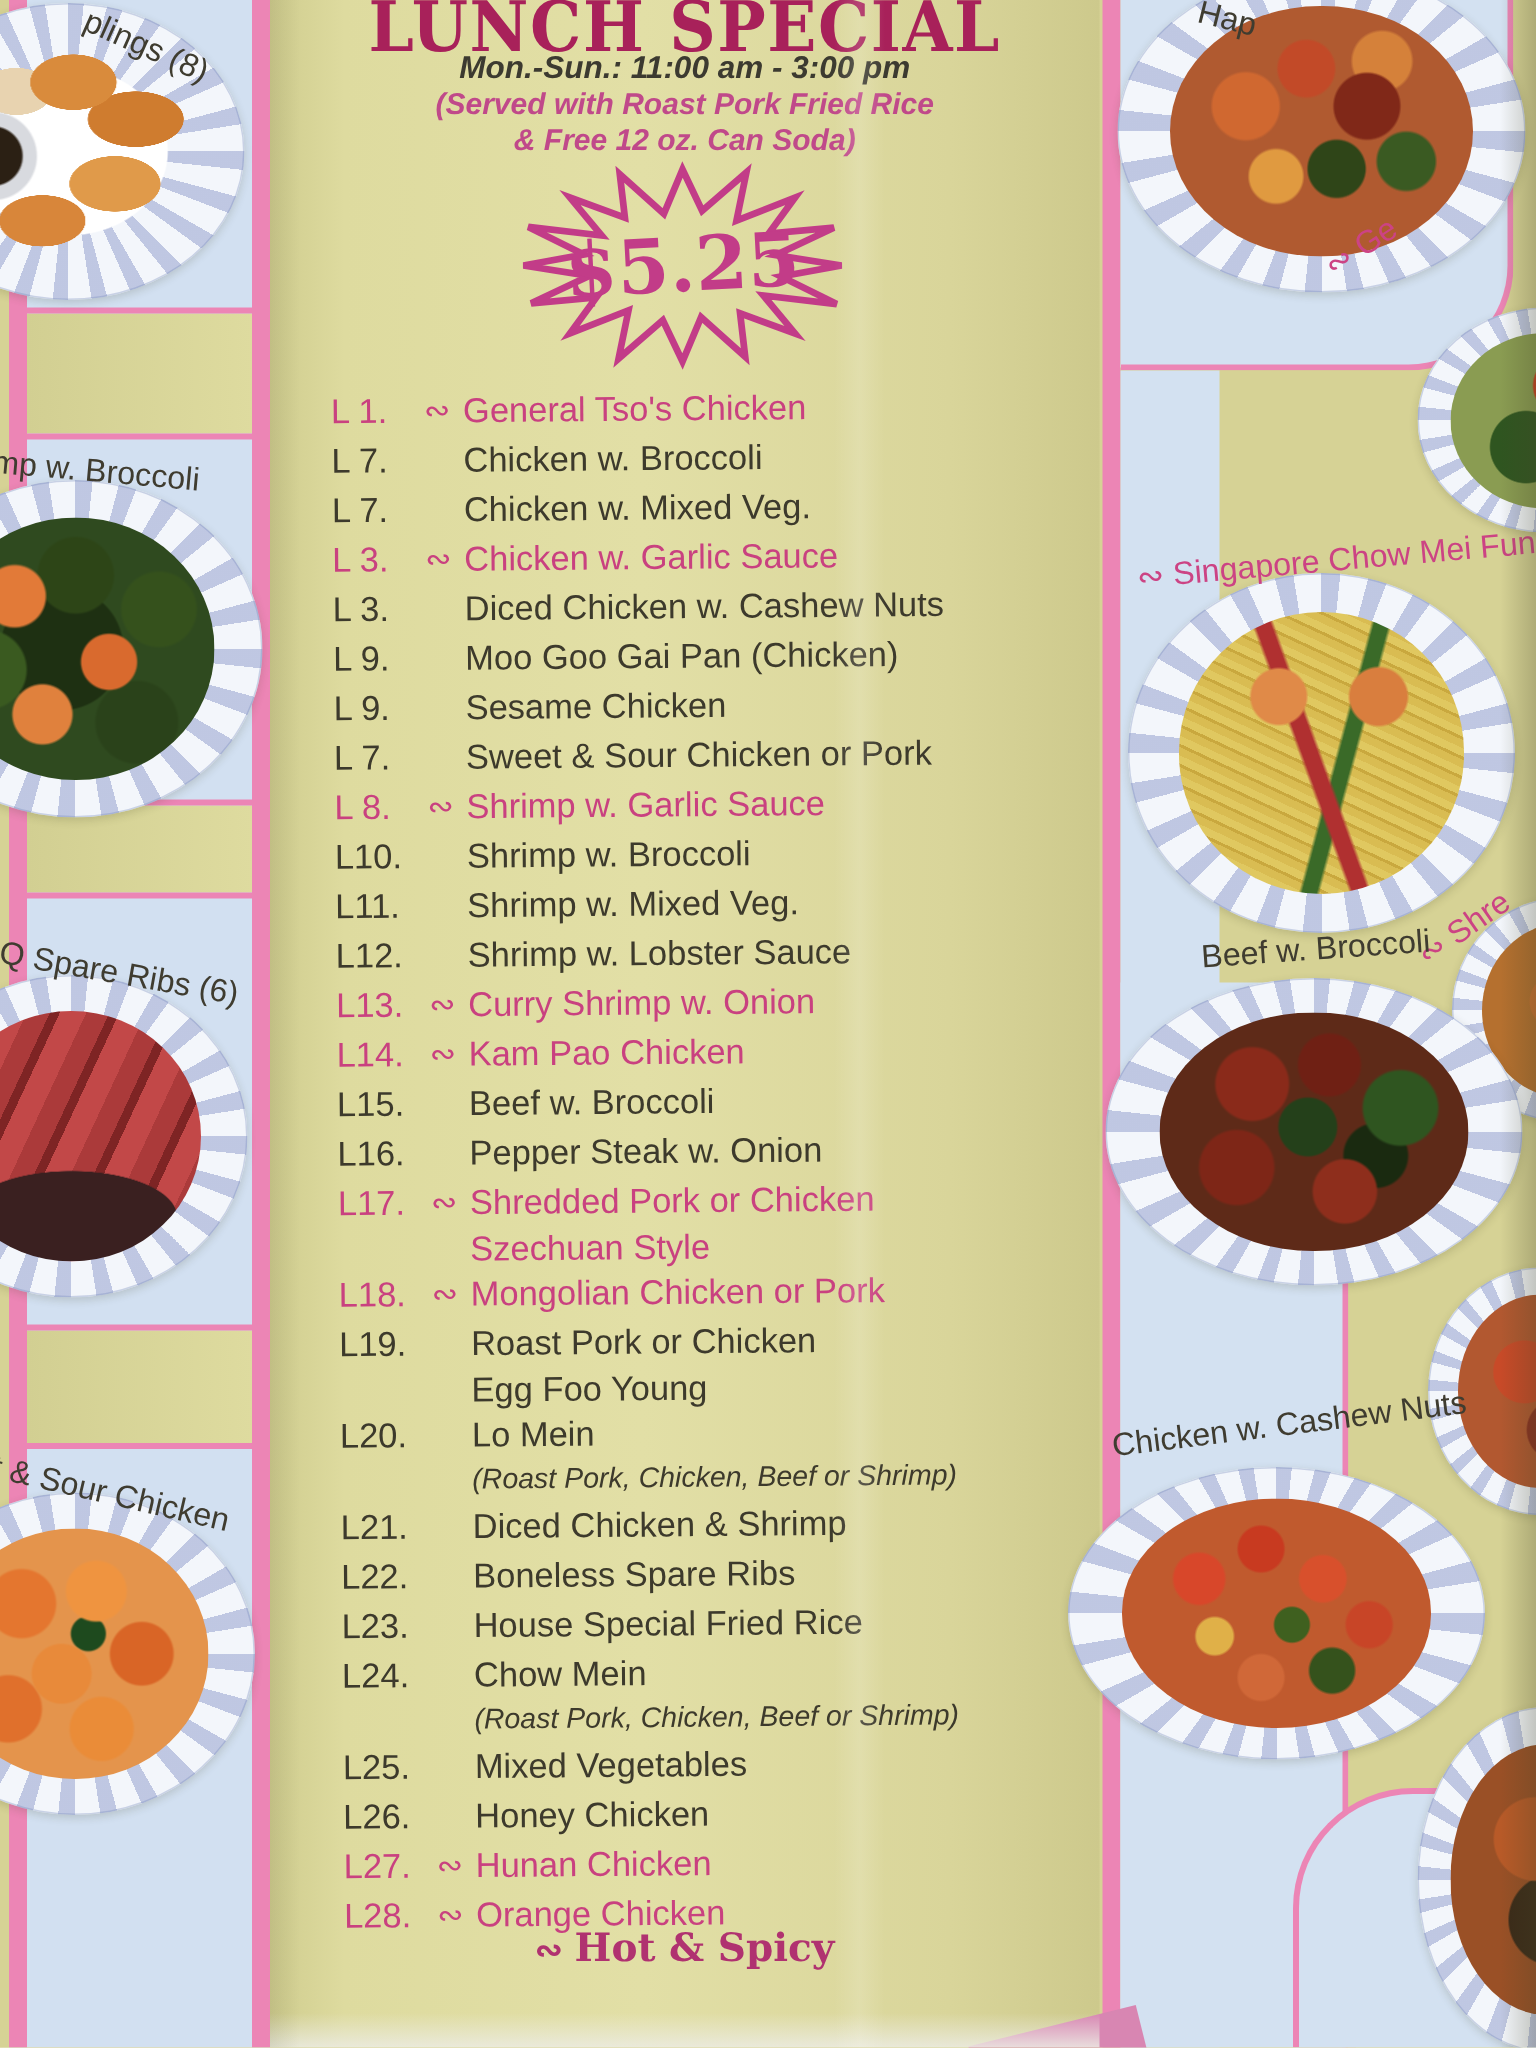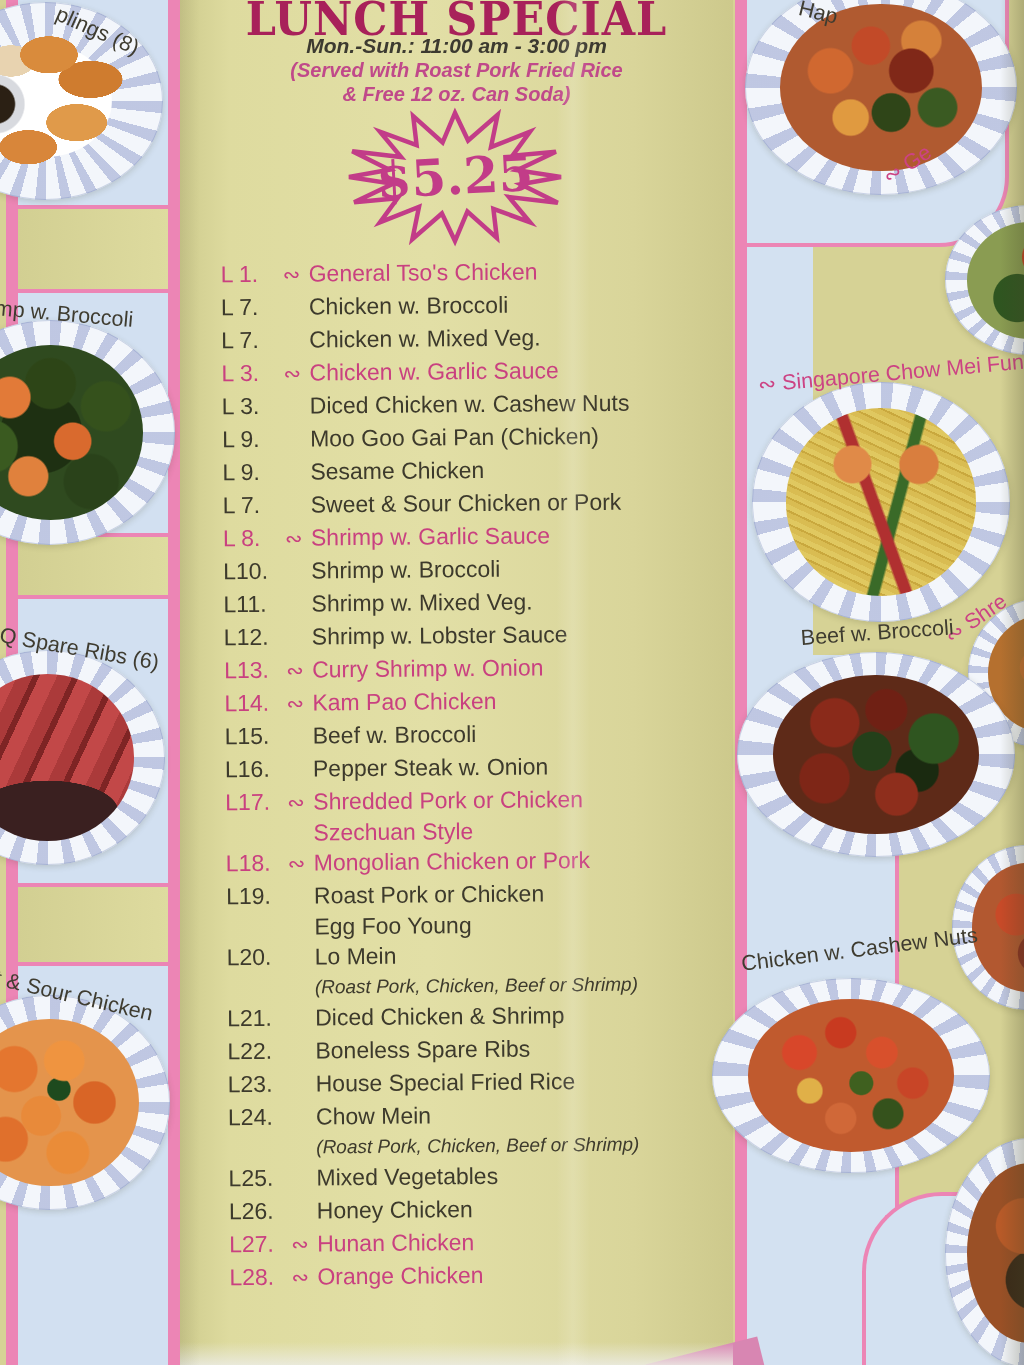--- a/index.html
+++ b/index.html
@@ -381,20 +381,23 @@
         </div>
         <div class="mrow spicy">
           <span class="num">L28.</span>
           <span class="sp">∾</span>
           <span class="body">
             <span class="nm">Orange Chicken</span>
           </span>
         </div>
       </div>
 
+    <div class="m-footer">
+      <span class="sp">∾</span><span>Hot &amp; Spicy</span>
+    </div>
   </div>
 
   <div class="plate" style="left:-72px;top:2px;width:235px;height:198px;">
     <div class="food f-dumplings"></div>
     </div>
   <div class="plate" style="left:-75px;top:320px;width:250px;height:225px;">
     <div class="food f-shrimpbroc"></div>
     </div>
   <div class="plate" style="left:-70px;top:650px;width:235px;height:215px;">
     <div class="food f-ribs"></div>

